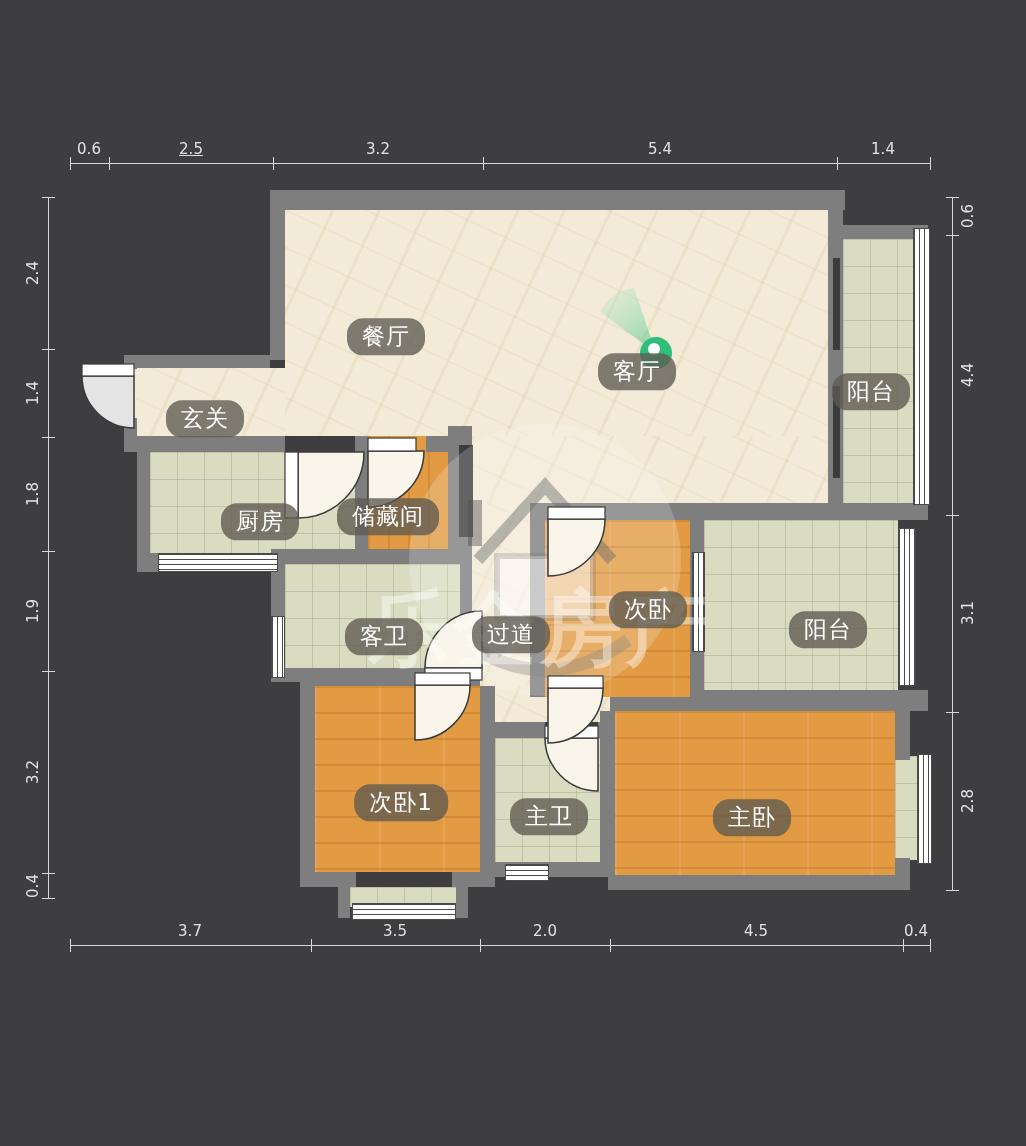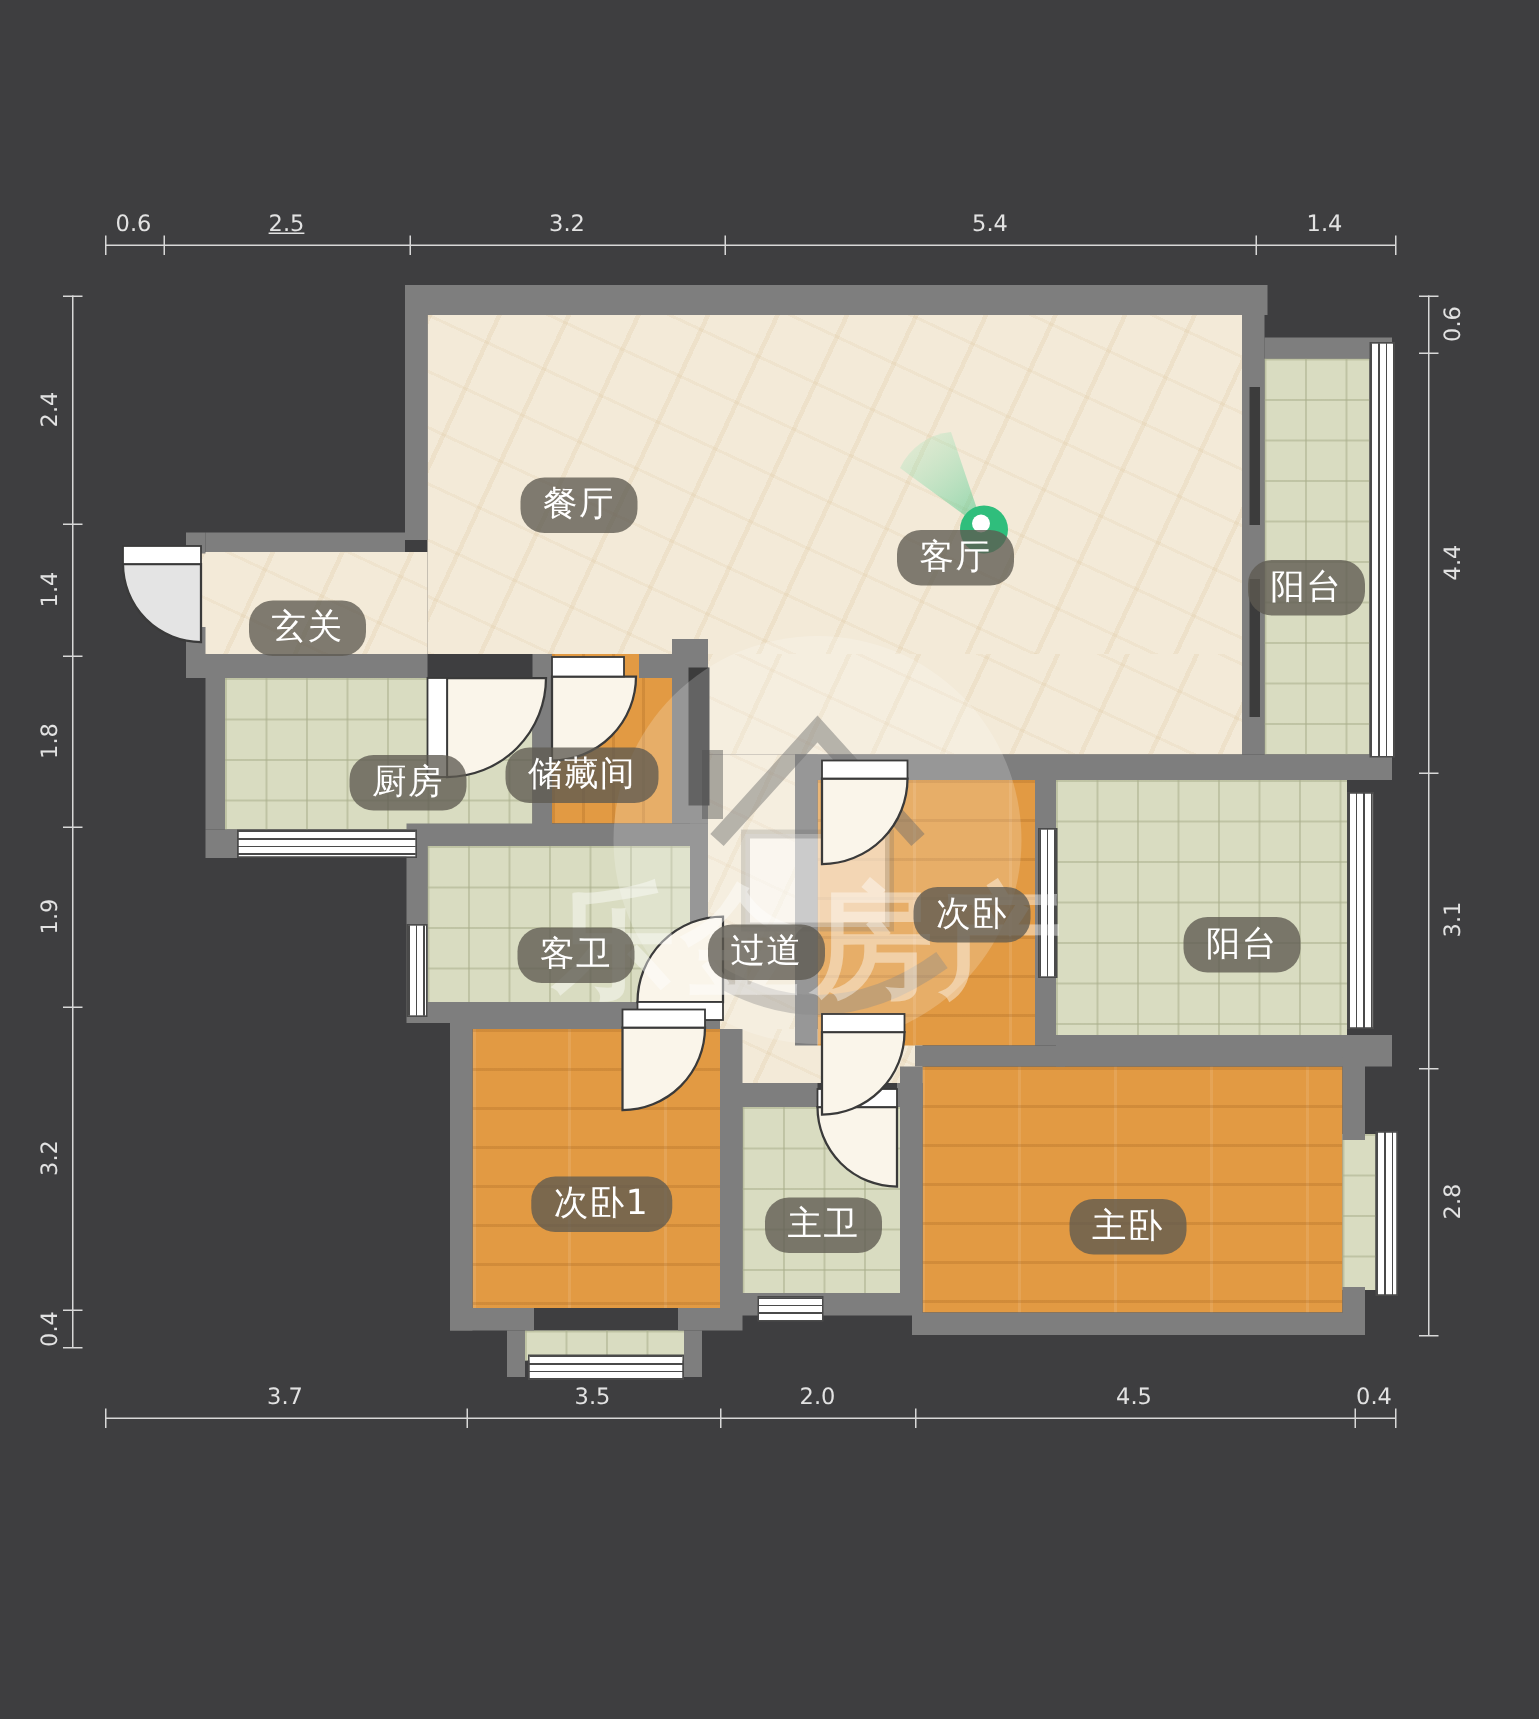--- a/index.html
+++ b/index.html
@@ -174,21 +174,21 @@
       <circle cx="656" cy="353" r="16" fill="#2FBE7C"></circle>
       <circle cx="654" cy="349" r="6" fill="#FFFFFF"></circle>
     </g>
   </svg>
 
   <div class="wm-cn">乐金房产</div>
 
   <div class="badge" style="left:386px;top:337px;">餐厅</div>
   <div class="badge" style="left:637px;top:372px;">客厅</div>
   <div class="badge" style="left:205px;top:419px;">玄关</div>
-  <div class="badge" style="left:272px;top:522px;">厨房</div>
+  <div class="badge" style="left:260px;top:522px;">厨房</div>
   <div class="badge" style="left:388px;top:517px;">储藏间</div>
   <div class="badge" style="left:384px;top:637px;">客卫</div>
   <div class="badge" style="left:511px;top:635px;">过道</div>
   <div class="badge" style="left:648px;top:610px;">次卧</div>
   <div class="badge" style="left:871px;top:392px;">阳台</div>
   <div class="badge" style="left:828px;top:630px;">阳台</div>
   <div class="badge" style="left:401px;top:803px;">次卧1</div>
   <div class="badge" style="left:549px;top:817px;">主卫</div>
   <div class="badge" style="left:752px;top:818px;">主卧</div>
 

